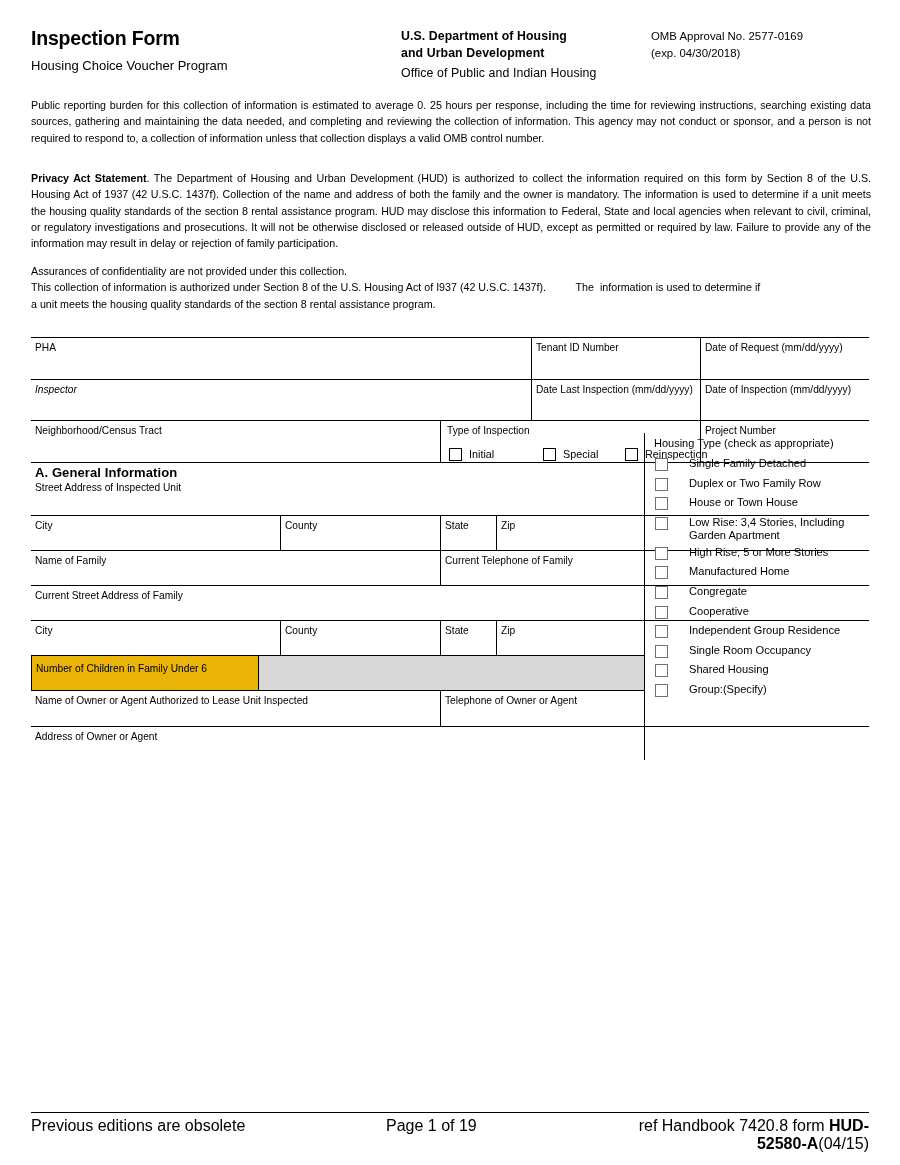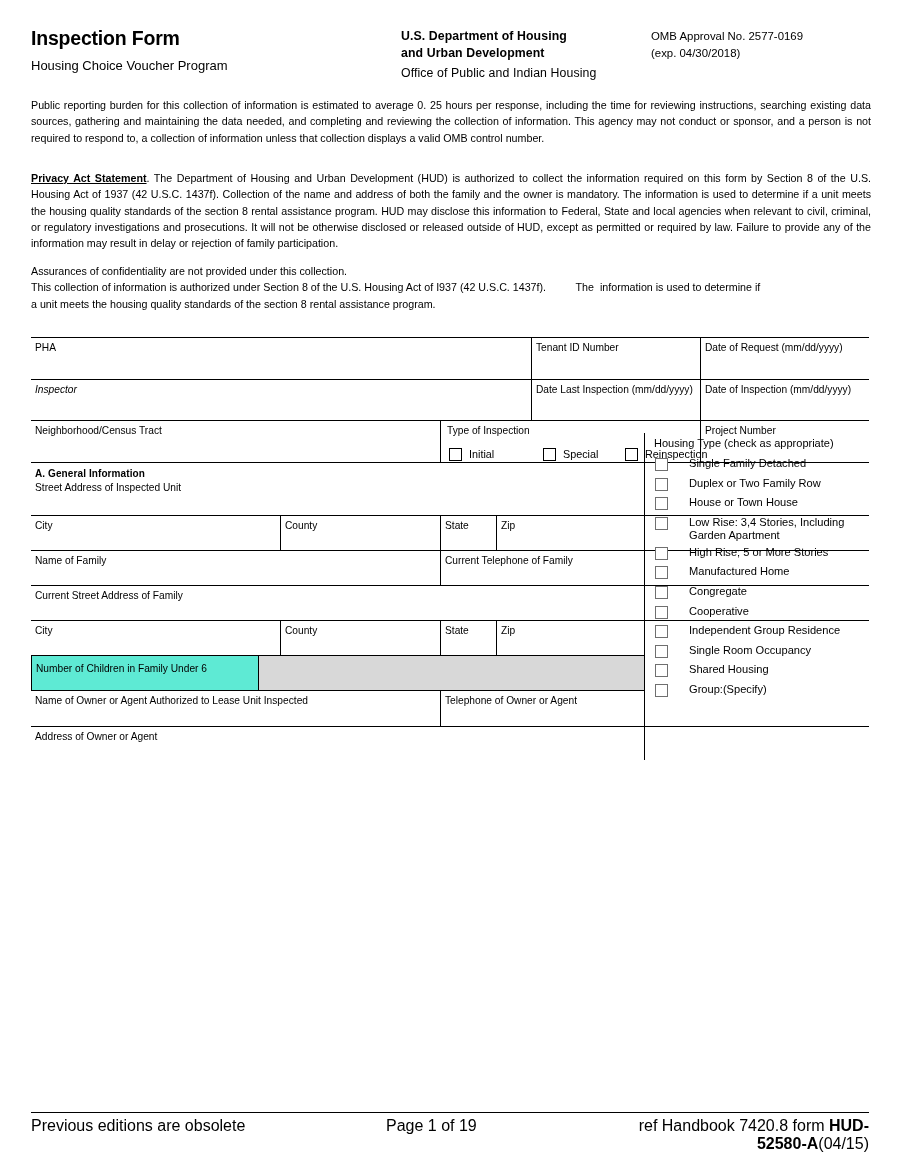--- a/index.html
+++ b/index.html
@@ -66,21 +66,21 @@
   
   .para {
     position: absolute;
     left: 31px;
     width: 840px;
     font-size: 10.7px;
     line-height: 1.52;
     text-align: justify;
   }
   .para.nojust { text-align: left; }
-  .para b { font-weight: bold; text-decoration: underline; }
+  .para b { font-weight: bold; }
 
   .burden { top: 97px; }
   .privacy { top: 170px; }
   .assurances { top: 263px; }
   .assurances .ln { display: block; white-space: pre; }
 
   
   .grid {
     position: absolute;
     left: 31px;
@@ -104,21 +104,21 @@
     font-size: 10.2px;
     line-height: 1.2;
     padding: 4px 0 0 4px;
     display: block;
     white-space: nowrap;
   }
   .lbl.indent { padding-left: 6px; }
 
   
   .sec-head {
-    font-size: 10px;
+    font-size: 13px;
     font-weight: bold;
     line-height: 1.2;
     padding: 3px 0 0 4px;
     letter-spacing: 0.1px;
   }
 
   
   .cbx {
     display: inline-block;
     width: 13px;
@@ -145,21 +145,21 @@
     position: absolute;
     background: #d8d8d8;
     border-top: 1.3px solid #000;
     border-bottom: 1.3px solid #000;
     box-sizing: border-box;
   }
   .boxed {
     position: absolute;
     border: 1.4px solid #000;
     box-sizing: border-box;
-    background: #5eead4;
+    background: #eab308;
   }
 
   
   .housing {
     position: absolute;
     left: 644px;
     top: 433px;
     width: 226px;
     height: 327px;
     border-left: 1.3px solid #000;

